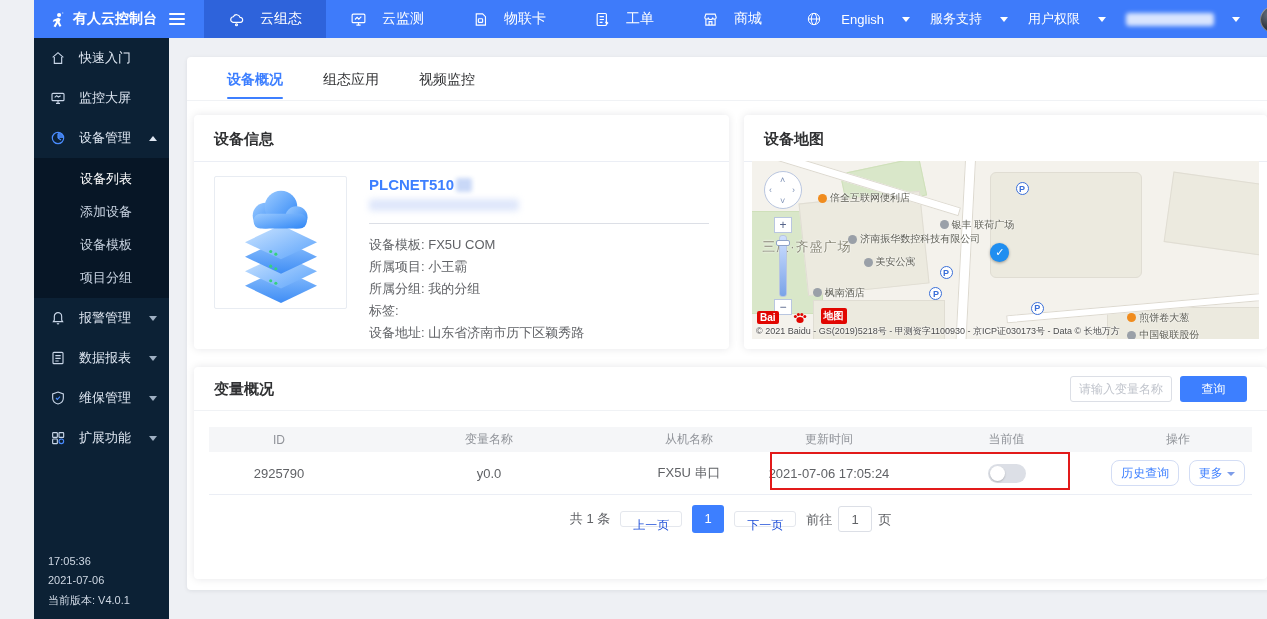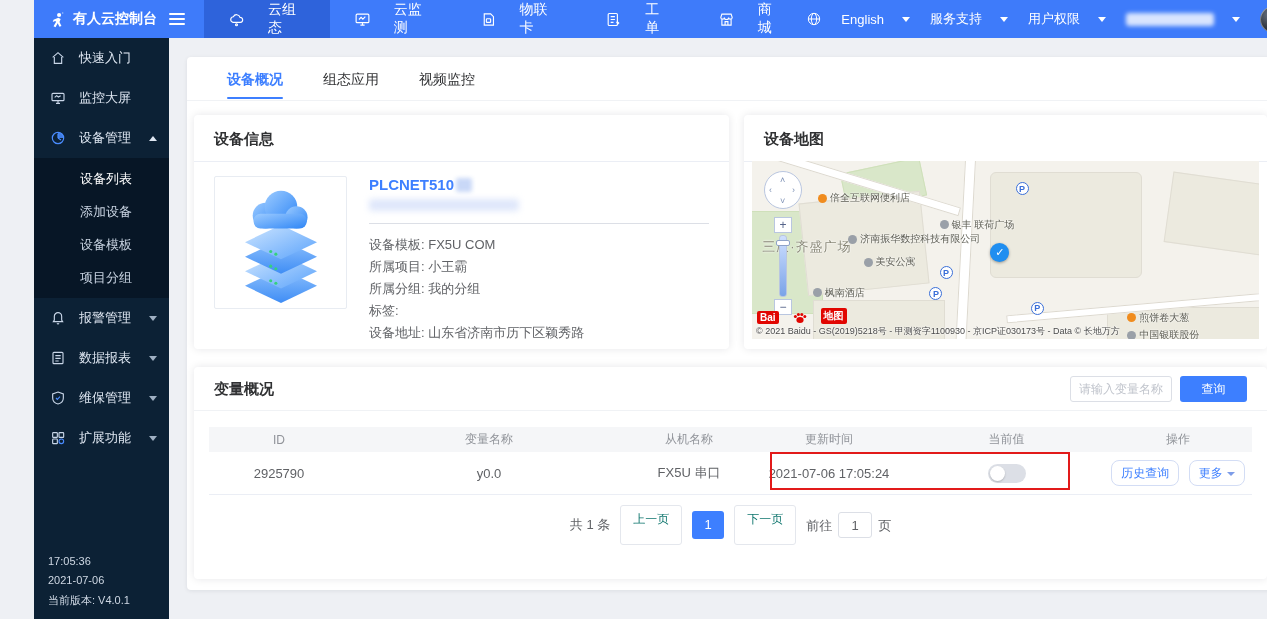--- a/index.html
+++ b/index.html
@@ -7,21 +7,21 @@
   body { font-family:"Liberation Sans","DejaVu Sans",sans-serif; background:#eef0f4; overflow:hidden; }
   #app { position:relative; width:1267px; height:619px;margin-left:34px; }
 
   
   .navbar { position:absolute; left:0; top:0; width:1267px; height:38px; background:#3e7bfa; display:flex; align-items:stretch; color:#fff; z-index:30; }
   .brand { display:flex; align-items:center; gap:8px; padding:0 14px; width:170px; flex:none; }
   .brand-title { font-size:14px; font-weight:bold; white-space:nowrap; }
   .burger { width:16px; height:12px; display:flex; flex-direction:column; justify-content:space-between; margin-left:4px; cursor:pointer; }
   .burger i { display:block; height:2px; background:#fff; border-radius:1px; }
   .top-nav { display:flex; align-items:stretch; }
-  .nav-item { display:flex; align-items:center; gap:23px; padding:0 24px; font-size:14px; cursor:pointer; }
+  .nav-item { display:flex; align-items:center; gap:15px; padding:0 24px; font-size:14px; cursor:pointer; }
   .nav-item.active { background:#2e63db; }
   .nav-right { margin-left:auto; display:flex; align-items:center; gap:20px; padding-right:14px; font-size:13px; }
   .nav-drop { display:flex; align-items:center; gap:18px; cursor:pointer; white-space:nowrap; }
   .caret-down { width:0; height:0; border-left:4px solid transparent; border-right:4px solid transparent; border-top:5px solid #fff; display:inline-block; }
   .blurbar { width:88px; height:13px; background:rgba(255,255,255,.8); border-radius:3px; filter:blur(2px); }
   .avatar { width:27px; height:27px; border-radius:50%; background:radial-gradient(circle at 35% 30%,#6b7585,#23282f 70%); border:1px solid rgba(255,255,255,.4); flex:none; }
   .icon16 { width:17px; height:17px; flex:none; }
 
   
   .sidebar { position:absolute; left:0; top:38px; width:135px; height:581px; background:#0c2135; z-index:20; }
@@ -91,21 +91,21 @@
   .tbl-row { display:grid; grid-template-columns:140px 280px 120px 160px 195px 148px; align-items:center; }
   .tbl-row.hdr { background:#f5f6f8; height:25px; font-size:12px; color:#909399; }
   .tbl-row.dat { height:43px; font-size:13px; color:#606266; border-bottom:1px solid #ebeef5; background:#fff; }
   .cell { text-align:center; }
   .switch { width:38px; height:19px; border-radius:10px; background:#dcdfe6; position:relative; display:inline-block; cursor:pointer; vertical-align:middle; }
   .switch .knob { position:absolute; left:2px; top:2px; width:15px; height:15px; border-radius:50%; background:#fff; box-shadow:0 1px 2px rgba(0,0,0,.2); }
   .btn-plain { display:inline-block; height:26px; line-height:24px; padding:0 9px; border:1px solid #d3ddf5; border-radius:8px; background:#fff; color:#3d7fff; font-size:12px; cursor:pointer; font-family:inherit; }
   .btn-plain .cdn { width:0; height:0; border-left:4px solid transparent; border-right:4px solid transparent; border-top:4px solid #7d9ce8; display:inline-block; margin-left:4px; vertical-align:middle; }
   .annotation-box { position:absolute; left:576px; top:85px; width:300px; height:38px; border:2px solid #e21a1a; z-index:5; pointer-events:none; }
   .pager { position:absolute; left:0; right:0; top:138px; display:flex; align-items:center; justify-content:center; gap:10px; font-size:13px; color:#606266; }
-  .pg-btn { height:40px; line-height:26px; padding:0 12px; border:1px solid #e4e7ed; background:#fff; border-radius:3px; color:#0f766e; font-size:12px; cursor:default; }
+  .pg-btn { height:16px; line-height:26px; padding:0 12px; border:1px solid #e4e7ed; background:#fff; border-radius:3px; color:#1d4ed8; font-size:12px; cursor:default; }
   .pg-num { width:32px; height:28px; line-height:28px; text-align:center; background:#3d7fff; color:#fff; border-radius:3px; font-size:13px; cursor:pointer; }
   .pg-goto input { width:34px; height:26px; border:1px solid #dcdfe6; border-radius:3px; text-align:center; font-size:13px; color:#606266; margin:0 6px; font-family:inherit; }
 
   svg { display:block; }
 </style>
 </head>
 <body>
 
 <div id="app">
 

